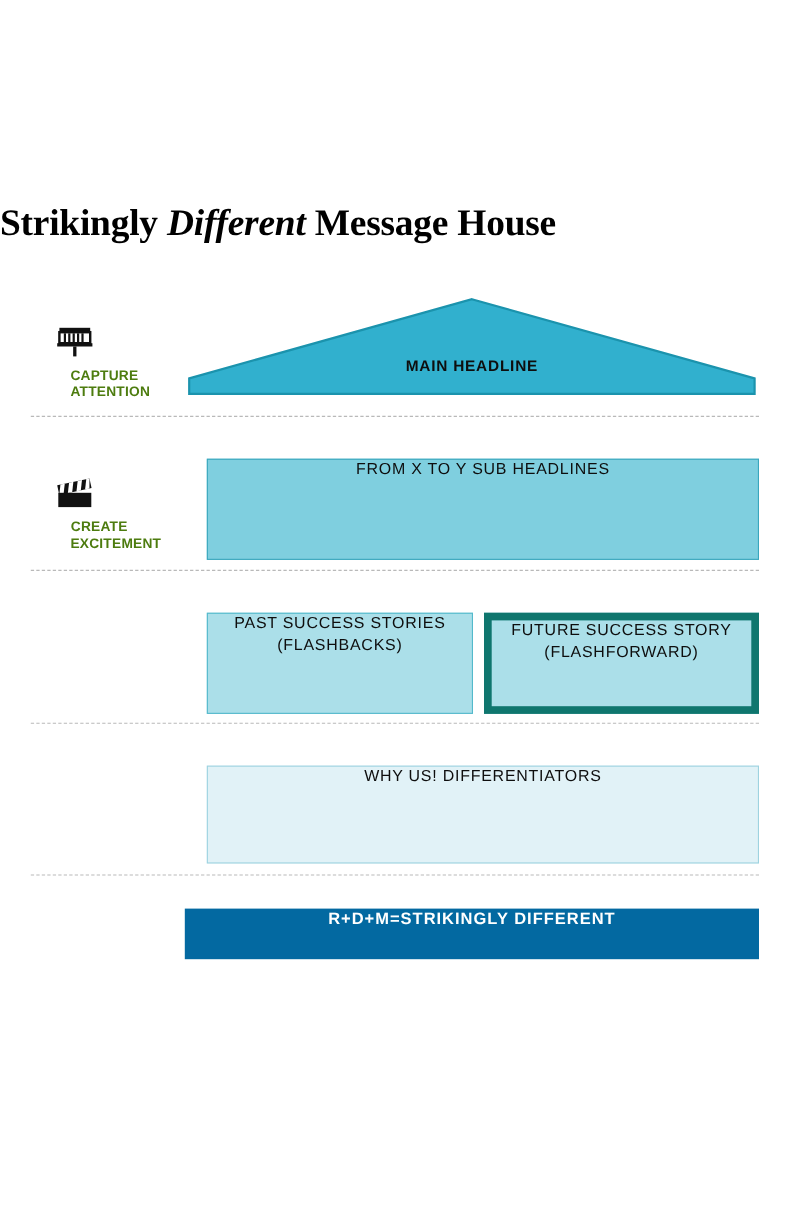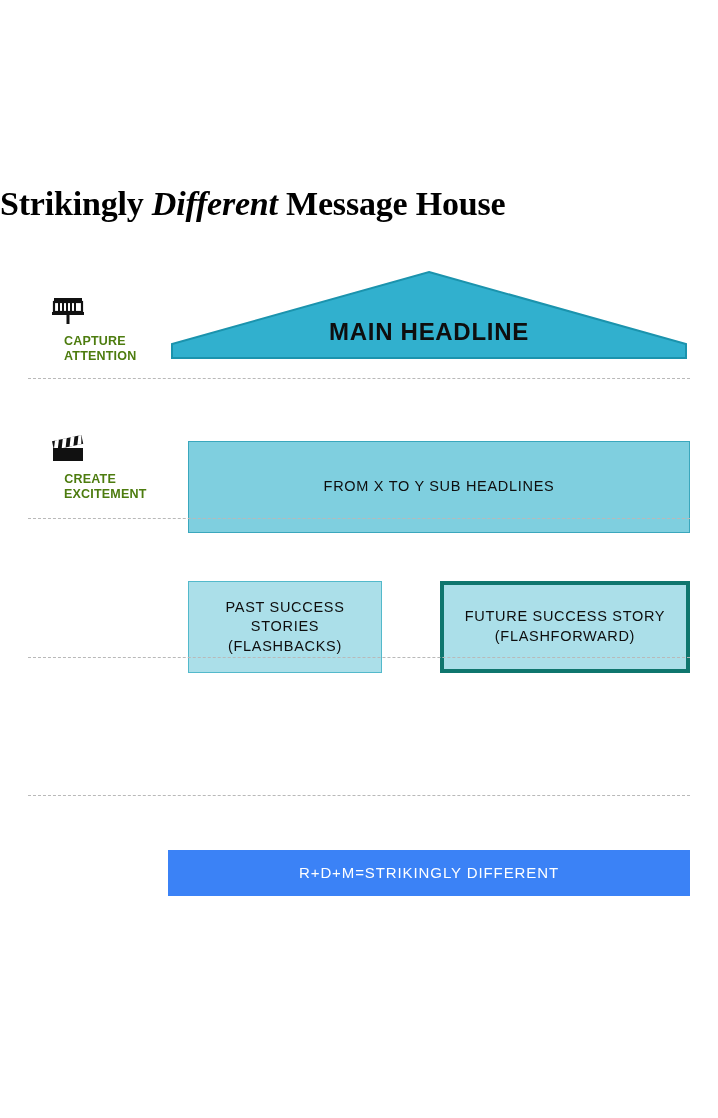--- a/index.html
+++ b/index.html
@@ -89,87 +89,86 @@
     position: absolute;
     left: 0;
     top: 0;
     width: 522px;
     height: 92px;
     display: flex;
     align-items: center;
     justify-content: center;
     padding-top: 36px;
     box-sizing: border-box;
-    font-size: 24px;
+    font-size: 14px;
     font-weight: bold;
     letter-spacing: 0.7px;
     color: #0e0e0e;
   }
 
   
   .block {
     position: absolute;
     box-sizing: border-box;
     display: flex;
-    align-items: center;
+    align-items: flex-start;
     justify-content: center;
     text-align: center;
     font-size: 14.5px;
     letter-spacing: 0.7px;
     line-height: 1.35;
     color: #0e0e0e;
     white-space: pre-line;
-    margin-top: 24px;
   }
 
   .block-sub {
     left: 188px;
     top: 417px;
     width: 502px;
     height: 92px;
     background: #7fcfdf;
     border: 1px solid #3aa7bd;
   }
 
   .block-past {
     left: 188px;
     top: 557px;
-    width: 194px;
+    width: 242px;
     height: 92px;
     background: #abdfe9;
     border: 1px solid #53b9cb;
   }
 
   .block-future {
     left: 440px;
     top: 557px;
     width: 250px;
     height: 92px;
     background: #abdfe9;
-    border: 4px solid #0f766e;
+    border: 7px solid #0f766e;
   }
 
   .block-why {
     left: 188px;
     top: 696px;
     width: 502px;
     height: 89px;
     background: #e1f2f7;
     border: 1px solid #9ed3e0;
   }
 
   .block-footer {
     left: 168px;
     top: 826px;
     width: 522px;
     height: 46px;
-    background: #3b82f6;
+    background: #0369a1;
     color: #ffffff;
     font-size: 15px;
-    font-weight: normal;
+    font-weight: bold;
     letter-spacing: 0.9px;
     border: none;
   }
 </style>
 </head>
 <body>
 
 <div id="diagram">
 
   <div class="title">
@@ -237,20 +236,23 @@
   </div>
 
   <div class="block block-future">
     <span>FUTURE SUCCESS STORY
 (FLASHFORWARD)</span>
   </div>
 
   <div class="row-divider" style="top:657px;"></div>
 
 
+  <div class="block block-why">
+    <span>WHY US! DIFFERENTIATORS</span>
+  </div>
 
   <div class="row-divider" style="top:795px;"></div>
 
   <div class="block block-footer">
     <span>R+D+M=STRIKINGLY DIFFERENT</span>
   </div>
 
 </div>
 
 </body></html>

